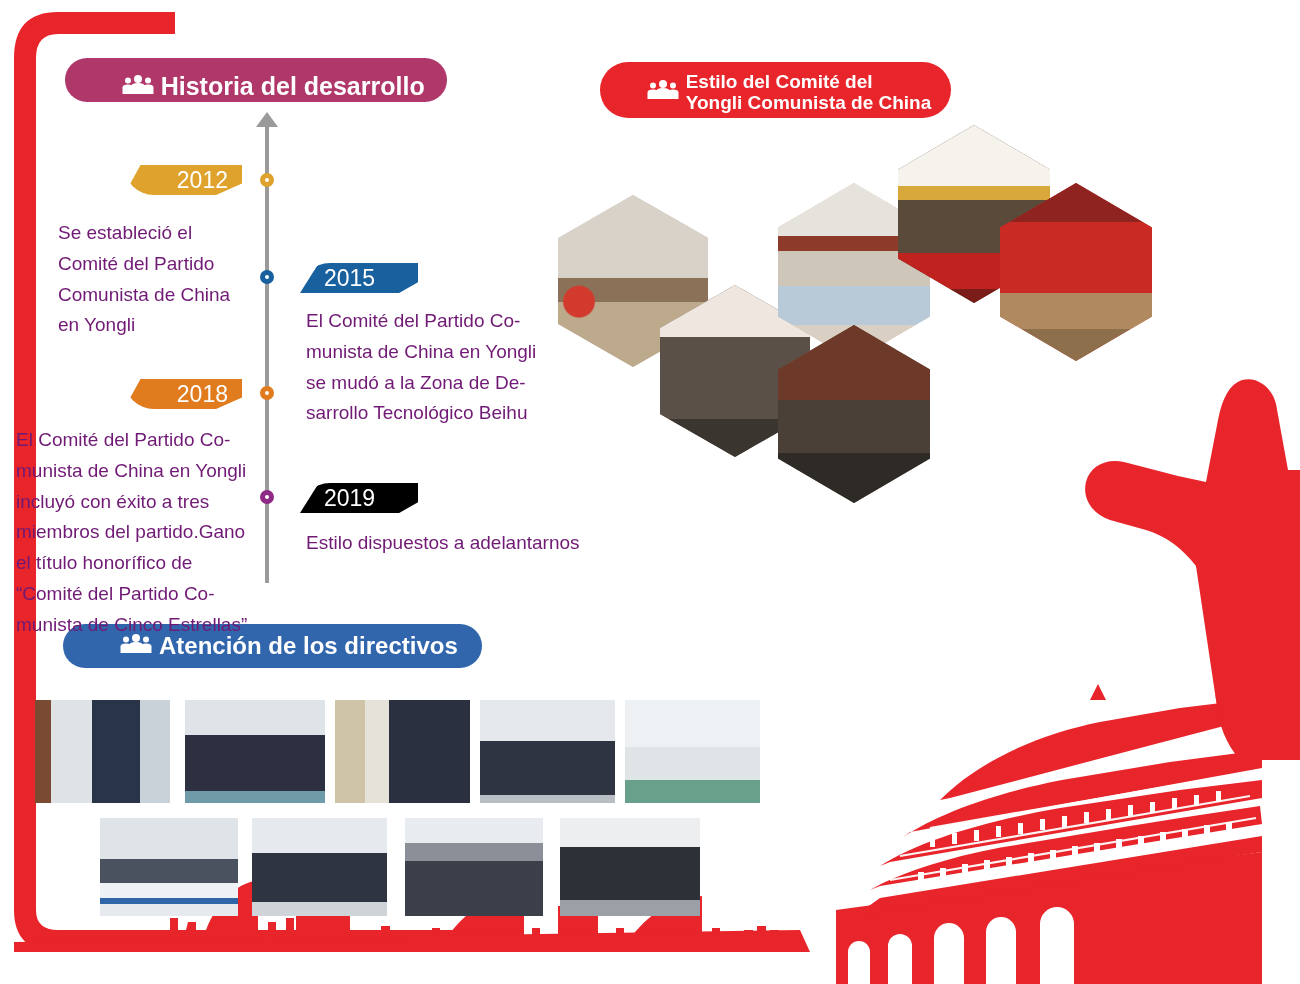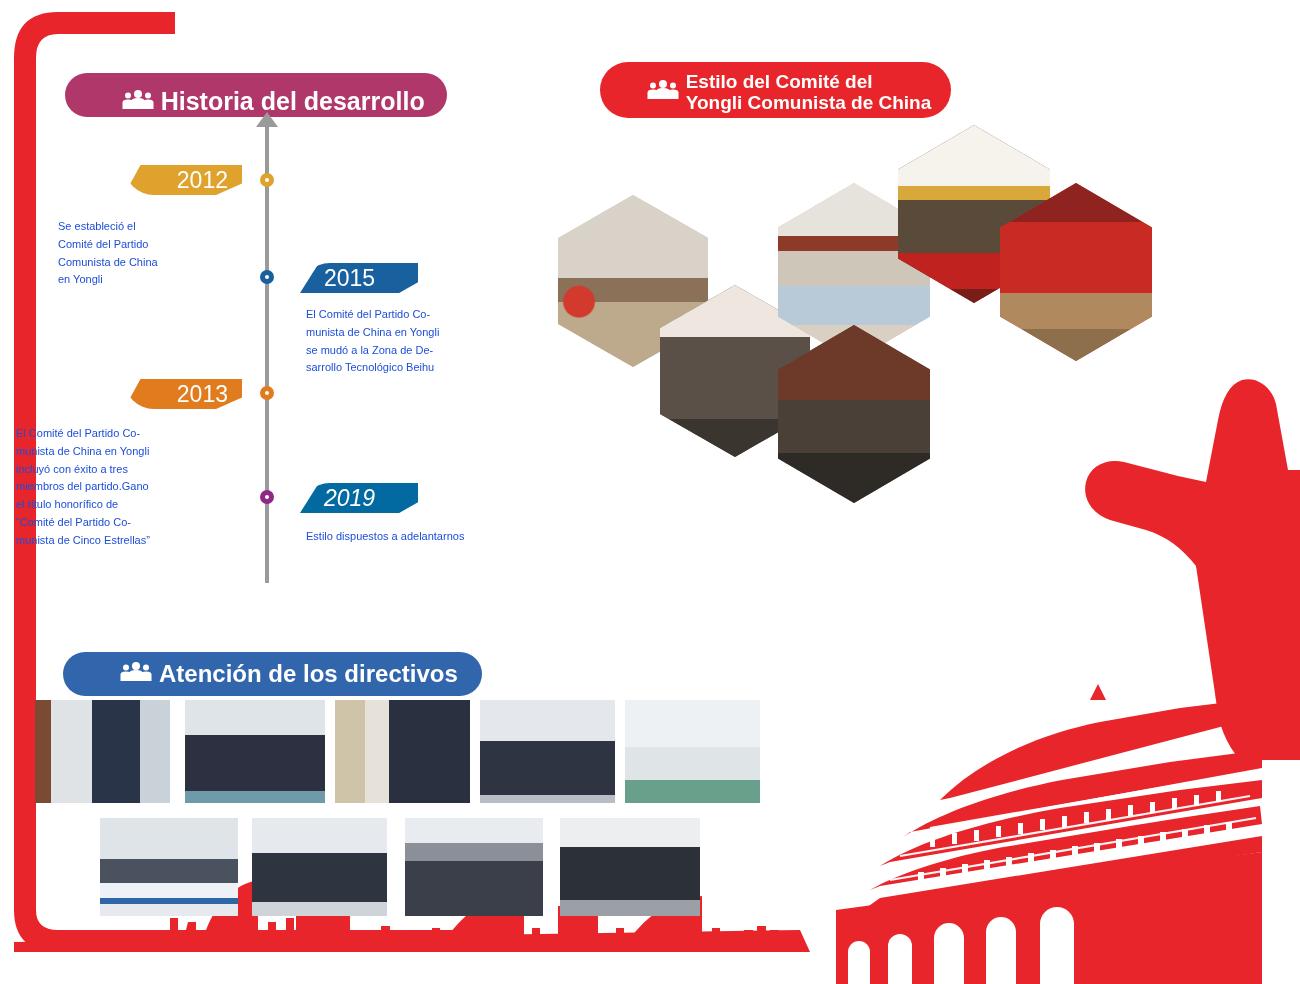--- a/index.html
+++ b/index.html
@@ -22,33 +22,33 @@
     border-radius:40px;
     color:#fff;
     font-weight:bold;
     white-space:pre;
     box-sizing:border-box;
   }
   .badge .glyph{display:inline-block;flex:0 0 auto;margin-right:6px;}
   .badge .btxt{line-height:1.12;}
 
   #badge-history{
-    left:65px;top:73px;height:44px;
+    left:65px;top:58px;height:44px;
     background:#b0376a;
     padding:12px 22px 0 14px;
     font-size:25px;
   }
   #badge-style{
     left:600px;top:62px;height:56px;
     background:#e8252b;
     padding:4px 20px 0 14px;
     font-size:19px;
   }
   #badge-leaders{
-    left:63px;top:652px;height:44px;
+    left:63px;top:624px;height:44px;
     background:#3166ad;
     padding:0 24px 0 16px;
     font-size:24px;
   }
 
   
   .tl-axis{position:absolute;left:265px;top:118px;width:4px;height:465px;background:#9a9a9a;}
   .tl-arrow{position:absolute;left:256px;top:112px;width:0;height:0;
     border-left:11px solid transparent;border-right:11px solid transparent;
     border-bottom:15px solid #9a9a9a;}
@@ -72,24 +72,24 @@
   .year.right{
     text-align:left;padding-left:24px;
     border-radius:30px 0 0 0;
   }
   #year-2014{left:124px;top:165px;background:#dfa22c;
     clip-path:polygon(14% 0,100% 0,100% 62%,78% 100%,0 100%);}
   #year-2016{left:300px;top:263px;background:#19609e;
     clip-path:polygon(16% 0,100% 0,100% 64%,84% 100%,0 100%);}
   #year-2018{left:124px;top:379px;background:#e07b1e;
     clip-path:polygon(14% 0,100% 0,100% 62%,78% 100%,0 100%);}
-  #year-2019{left:300px;top:483px;background:#0369a1;
-    clip-path:polygon(16% 0,100% 0,100% 64%,84% 100%,0 100%);font-style:italic;}
-
-  .tl-text{position:absolute;color:#1d4ed8;font-size:11px;line-height:1.62;white-space:pre-line;}
+  #year-2019{left:300px;top:483px;background:#000000;
+    clip-path:polygon(16% 0,100% 0,100% 64%,84% 100%,0 100%);}
+
+  .tl-text{position:absolute;color:#701a75;font-size:19px;line-height:1.62;white-space:pre-line;}
   #txt-2014{left:58px;top:218px;width:200px;}
   #txt-2016{left:306px;top:306px;width:264px;}
   #txt-2018{left:16px;top:425px;width:258px;}
   #txt-2019{left:306px;top:528px;width:360px;}
 
   
   .hexwrap{position:absolute;left:540px;top:125px;width:660px;height:360px;}
   .hex{
     position:absolute;
     clip-path:polygon(50% 0,100% 25%,100% 75%,50% 100%,0 75%,0 25%);
@@ -283,21 +283,21 @@
 Comité del Partido
 Comunista de China
 en Yongli</div>
 
   <div class="year right" id="year-2016">2015</div>
   <div class="tl-text" id="txt-2016">El Comité del Partido Co-
 munista de China en Yongli
 se mudó a la Zona de De-
 sarrollo Tecnológico Beihu</div>
 
-  <div class="year left" id="year-2018">2013</div>
+  <div class="year left" id="year-2018">2018</div>
   <div class="tl-text" id="txt-2018">El Comité del Partido Co-
 munista de China en Yongli
 incluyó con éxito a tres
 miembros del partido.Gano
 el título honorífico de
  “Comité del Partido Co-
 munista de Cinco Estrellas”</div>
 
   <div class="year right" id="year-2019">2019</div>
   <div class="tl-text" id="txt-2019">Estilo dispuestos a adelantarnos</div>

